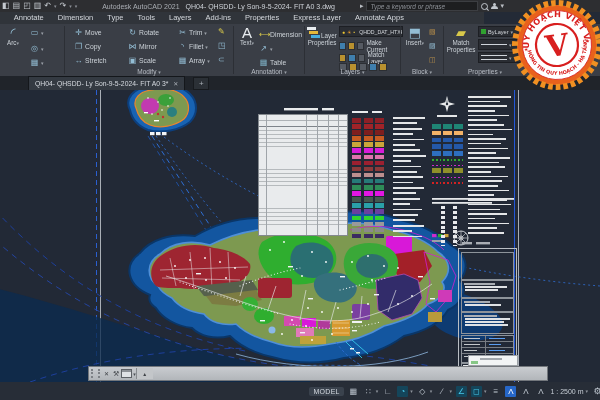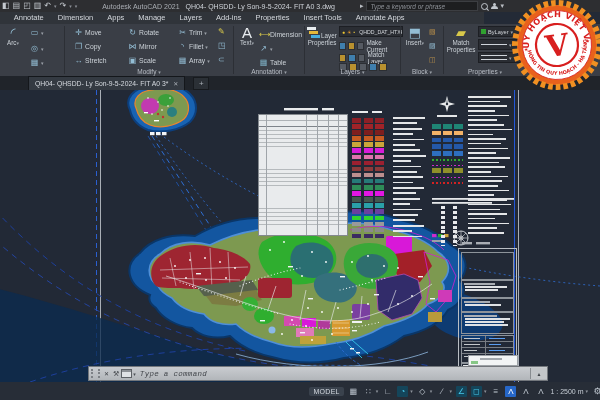--- a/index.html
+++ b/index.html
@@ -156,26 +156,26 @@
     <span class="person"></span>
     <span class="c">▾</span>
   </div>
 </div>
 
 <div class="abs" id="menubar">
   <div id="menu-tabs">
       <span class="tab">Insert</span>
       <span class="tab">Annotate</span>
       <span class="tab">Dimension</span>
-      <span class="tab">Apps</span>
-      <span class="tab">Manage</span>
+      <span class="tab">Type</span>
+      <span class="tab">Tools</span>
       <span class="tab">Layers</span>
       <span class="tab">Add-ins</span>
       <span class="tab">Properties</span>
-      <span class="tab">Insert Tools</span>
+      <span class="tab">Express Layer</span>
       <span class="tab">Annotate Apps</span>
     </div>
 </div>
 
 <div class="abs" id="ribbon">
 
   <div class="panel" style="left:0;width:64px;">
     <div class="bigbtn" style="left:2px;top:2px;width:22px;">
       <span class="bigico" style="color:#93bdd4;">◜</span>
       <span>Arc</span><span class="car">▾</span>
@@ -847,21 +847,20 @@
     <i></i>
     <u></u>
   </div>
 
 <div class="abs" id="cmdbar">
   <div id="cmd-grip"></div>
   <span id="cmd-close">✕</span>
   <span id="cmd-wrench">⚒</span>
   <span id="cmd-winico"></span>
   <span class="car" style="font-size:5px;color:#4a4e53;">▾</span>
-  <span id="cmd-input">Type a command</span>
   <div id="cmd-collapse">▲</div>
 </div>
 
 <div class="abs" id="statusbar">
   <span id="model-btn">MODEL</span>
   <span class="ic">▦</span>
   <span class="ic">∷</span>
     <span class="car">▾</span>
   <span class="ic">∟</span>
   <span class="ic act">◔</span>

